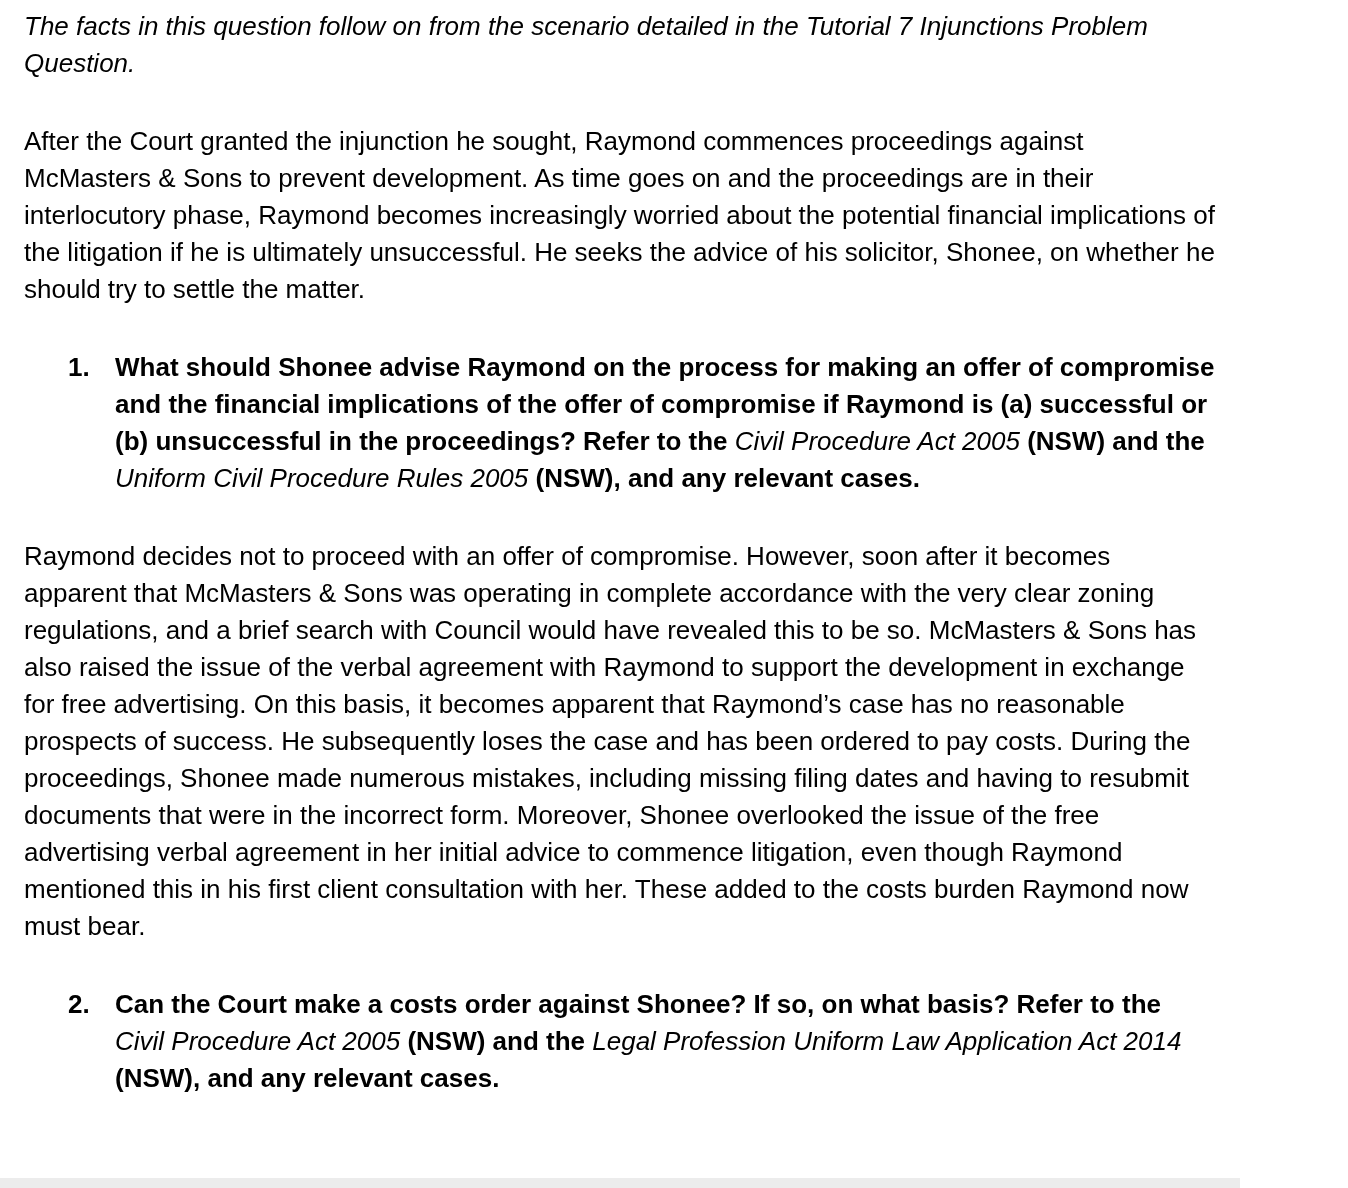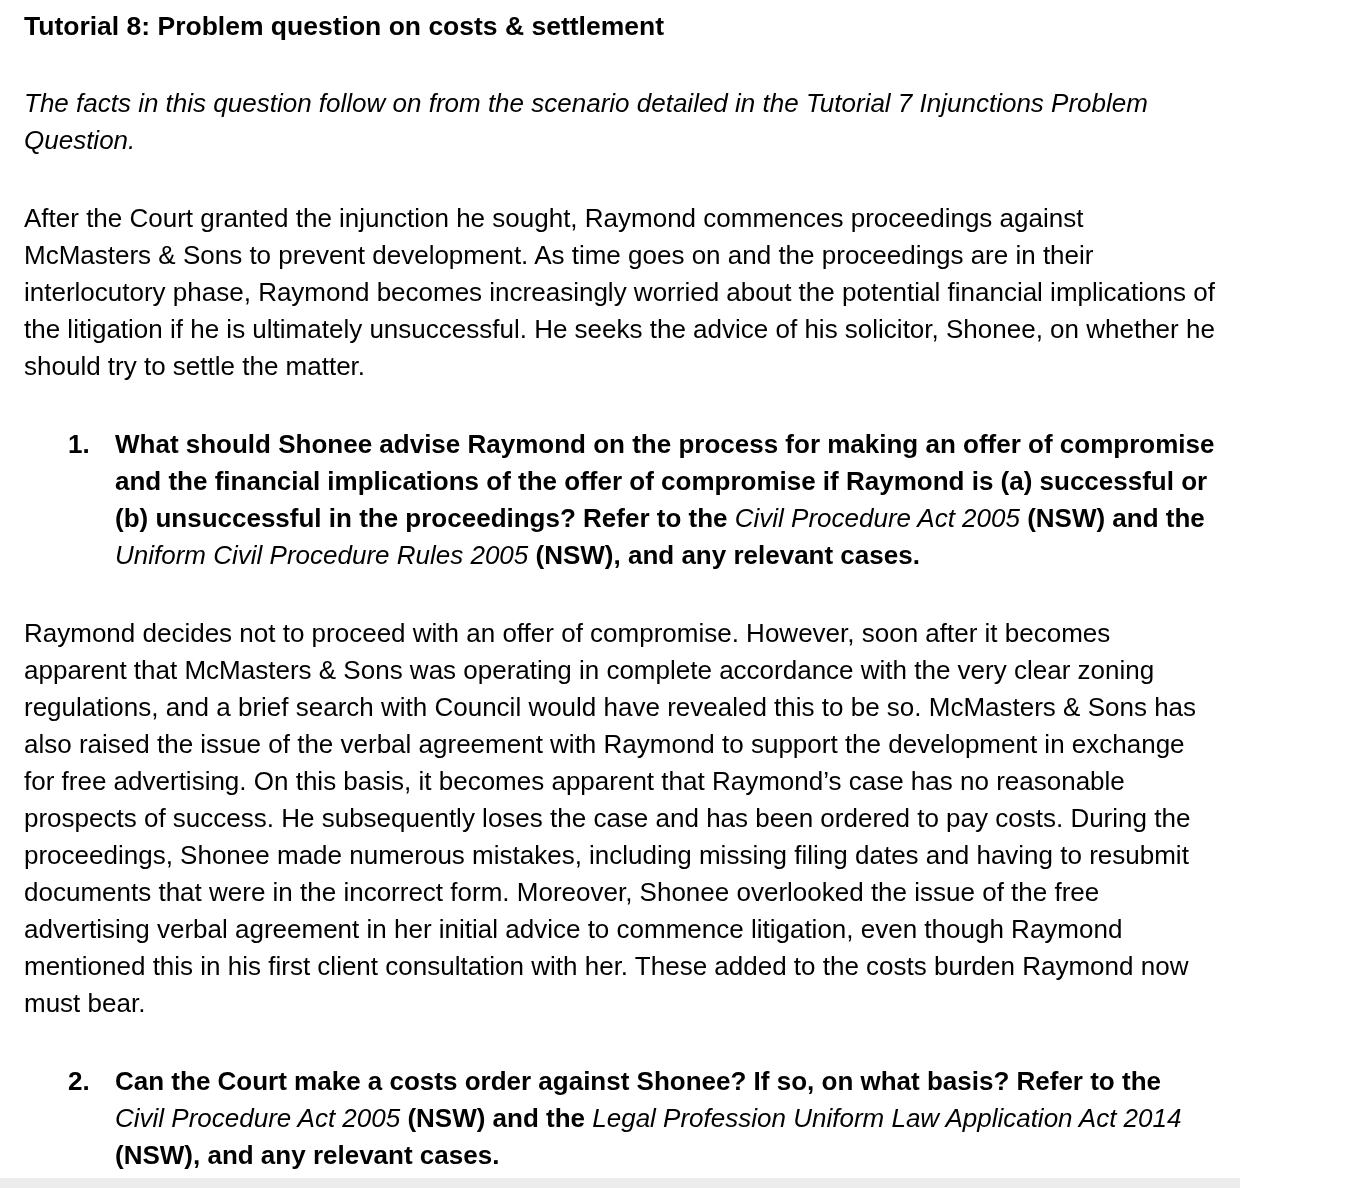--- a/index.html
+++ b/index.html
@@ -64,21 +64,20 @@
     width: 1240px;
     height: 10px;
     background: #ececec;
   }
 </style>
 </head>
 <body>
 
 <div class="page">
 
-  <h1 class="doc-title">Tutorial 8: Problem question on costs &amp; settlement</h1>
 
   <p class="para italic-para">The facts in this question follow on from the scenario detailed in the Tutorial 7 Injunctions Problem Question.</p>
 
   <p class="para">After the Court granted the injunction he sought, Raymond commences proceedings against McMasters &amp; Sons to prevent development. As time goes on and the proceedings are in their interlocutory phase, Raymond becomes increasingly worried about the potential financial implications of the litigation if he is ultimately unsuccessful. He seeks the advice of his solicitor, Shonee, on whether he should try to settle the matter.</p>
 
   <div class="question">
     <span class="q-num">1.</span>
     <div class="q-body"><span class="seg-b">What should Shonee advise Raymond on the process for making an offer of compromise and the financial implications of the offer of compromise if Raymond is (a) successful or (b) unsuccessful in the proceedings? Refer to the </span><span class="seg-bi">Civil Procedure Act 2005</span><span class="seg-b"> (NSW) and the </span><span class="seg-bi">Uniform Civil Procedure Rules 2005</span><span class="seg-b"> (NSW), and any relevant cases.</span></div>
   </div>
 

